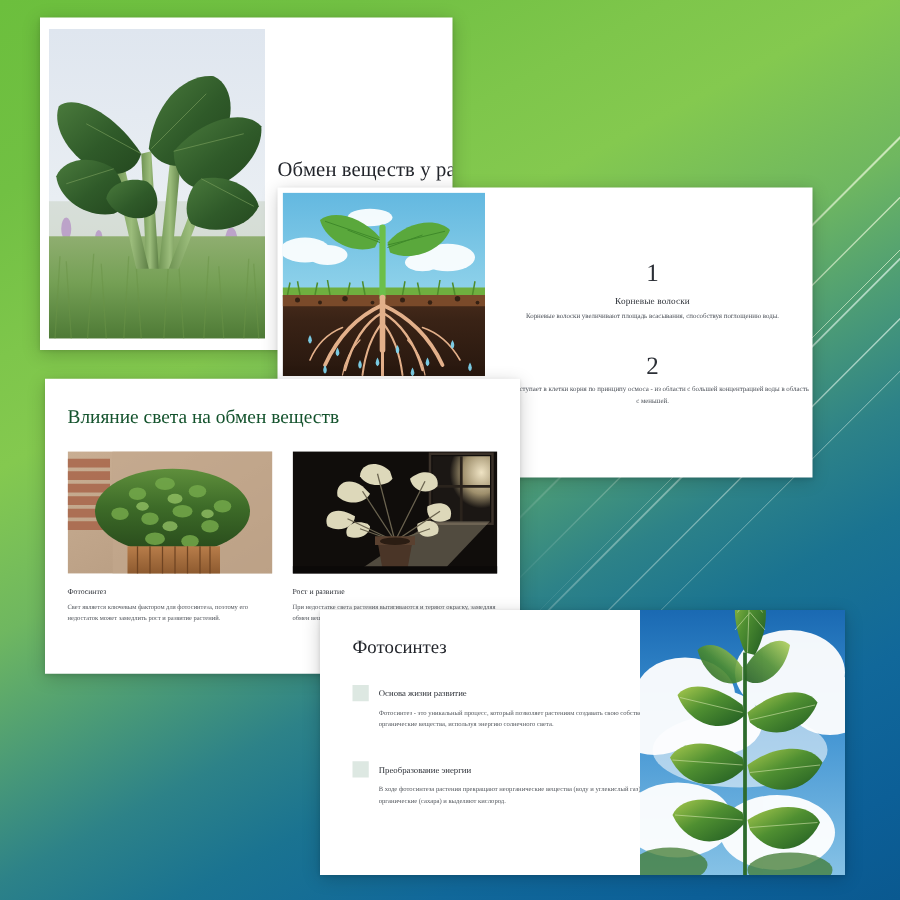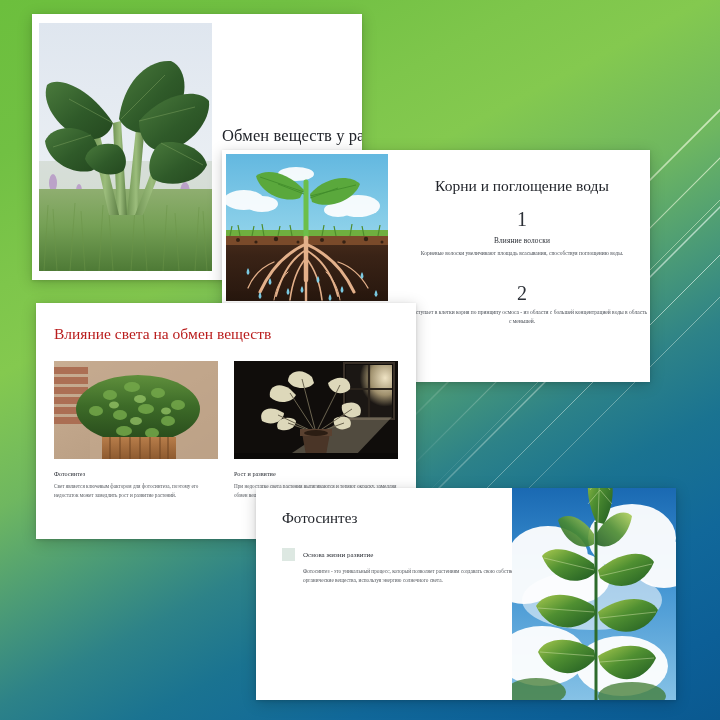--- a/index.html
+++ b/index.html
@@ -62,21 +62,21 @@
   .numblock .num  { font-size: 20px; color: #2b2f36; line-height: 1.1; font-weight: 400; }
   .numblock .nsub { font-size: 7.4px; color: #2b2f36; margin-top: 6px; letter-spacing:.1px;}
   .numblock .ndesc{ font-size: 5.5px; color: #4a4f57; margin-top: 4px; line-height: 1.62; }
   #nb1 { top: 58px; }
   #nb2 { top: 132px; }
 
   
   #slide3 { left: 36px; top: 303px; width: 380px; height: 236px; z-index: 3; }
   #slide3 .s3-title {
     position: absolute; left: 18px; top: 22px;
-    font-size: 15.5px; color: #b91c1c;
+    font-size: 15.5px; color: #14532d;
   }
   .s3col { position: absolute; top: 58px; width: 164px; }
   #s3c1 { left: 18px; }
   #s3c2 { left: 198px; }
   .s3col .imgbox { width: 164px; height: 98px; overflow: hidden; }
   .s3col .cap-h { font-size: 6.2px; color: #2b2f36; margin-top: 11px; }
   .s3col .cap-p { font-size: 5.2px; color: #55595f; margin-top: 5px; line-height: 1.72; }
 
   
   #slide4 { left: 256px; top: 488px; width: 420px; height: 212px; z-index: 4; }
@@ -284,25 +284,24 @@
         <path d="M116 132 q3 5 0 7 q-3-2 0-7Z"></path>
         <path d="M136 118 q3 5 0 7 q-3-2 0-7Z"></path>
         <path d="M34 138 q3 5 0 7 q-3-2 0-7Z"></path>
         <path d="M104 140 q3 5 0 7 q-3-2 0-7Z"></path>
         <path d="M150 136 q3 5 0 7 q-3-2 0-7Z"></path>
         <path d="M76 132 q3 5 0 7 q-3-2 0-7Z"></path>
       </g>
     </svg>
   </div>
 
-  <div class="s2-title">Корни и поглощение воды</div>
 
   <div class="numblock" id="nb1">
     <div class="num">1</div>
-    <div class="nsub">Влияние волоски</div>
+    <div class="nsub">Корневые волоски</div>
     <div class="ndesc">Корневые волоски увеличивают площадь всасывания, способствуя поглощению воды.</div>
   </div>
 
   <div class="numblock" id="nb2">
     <div class="num">2</div>
     <div class="ndesc">Вода поступает в клетки корня по принципу осмоса - из области с большей концентрацией воды в область с меньшей.</div>
   </div>
 </div>
 
 <div class="slide" id="slide3">
@@ -424,20 +423,27 @@
   <div class="s4-title">Фотосинтез</div>
 
   <div class="bullet" id="b1">
     <div class="bhead">
       <span class="chip"></span>
       <span class="bh-t">Основа жизни развитие</span>
     </div>
     <div class="bp">Фотосинтез - это уникальный процесс, который позволяет растениям создавать свою собственную пищу - органические вещества, используя энергию солнечного света.</div>
   </div>
 
+  <div class="bullet" id="b2">
+    <div class="bhead">
+      <span class="chip"></span>
+      <span class="bh-t">Преобразование энергии</span>
+    </div>
+    <div class="bp">В ходе фотосинтеза растения превращают неорганические вещества (воду и углекислый газ) в органические (сахара) и выделяют кислород.</div>
+  </div>
 
   <div class="leaf-wrap">
     <svg viewBox="0 0 164 240" preserveAspectRatio="none" width="164" height="240">
       <defs>
         <linearGradient id="s4sky" x1="0" y1="0" x2="0" y2="1">
           <stop offset="0%" stop-color="#0f5ca8"></stop>
           <stop offset="45%" stop-color="#3a8fd0"></stop>
           <stop offset="100%" stop-color="#86c2e6"></stop>
         </linearGradient>
         <linearGradient id="s4leaf" x1="0" y1="0" x2="1" y2="1">

